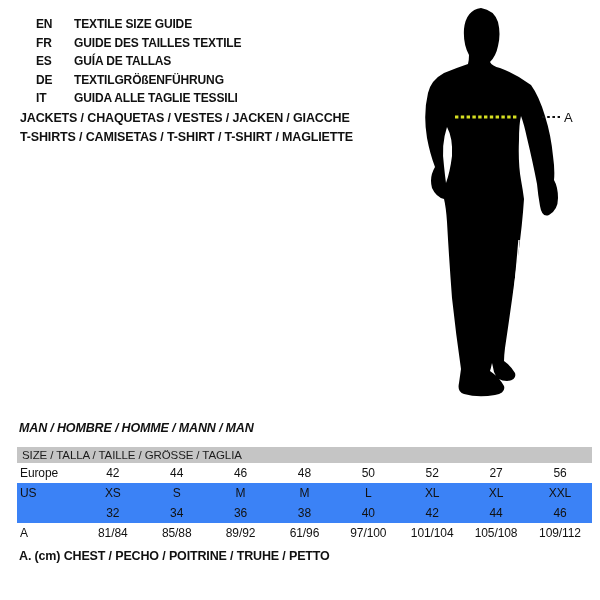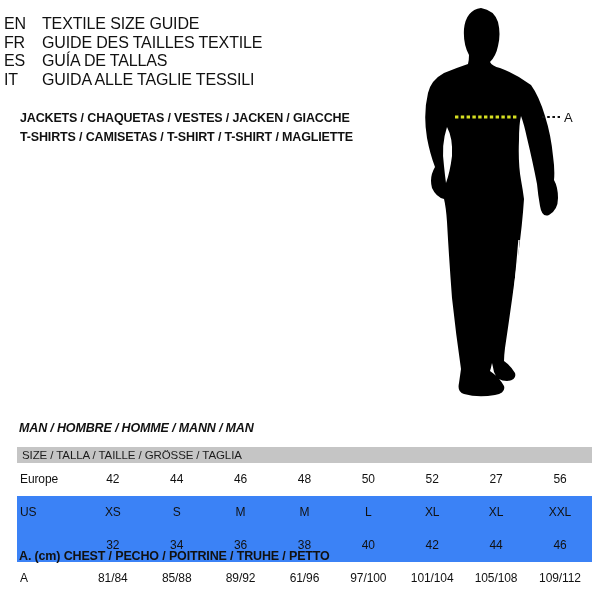--- a/index.html
+++ b/index.html
@@ -2,41 +2,41 @@
 <html><head>
 <meta charset="utf-8">
 <style>
   html,body{margin:0;padding:0;background:#fff;}
   .canvas{
     position:relative;width:600px;height:600px;background:#ffffff;
     overflow:hidden;color:#111;
     font-family:"Liberation Sans","DejaVu Sans",sans-serif;
   }
   
-  .lang-block{position:absolute;left:4px;top:15px;font-weight:normal;
-    font-size:16px;line-height:18.5px;letter-spacing:-0.15px;}
+  .lang-block{position:absolute;left:36px;top:15px;font-weight:bold;
+    font-size:12px;line-height:18.5px;letter-spacing:-0.15px;}
   .lang-row{white-space:nowrap;}
   .lang-code{display:inline-block;width:38px;}
   
   .cat-block{position:absolute;left:20px;top:109px;font-weight:bold;
     font-size:12.5px;line-height:18.5px;letter-spacing:-0.15px;white-space:nowrap;}
   
   .figure-svg{position:absolute;left:405px;top:0;width:200px;height:400px;}
   .measure-a-text{font-family:"Liberation Sans","DejaVu Sans",sans-serif;
     font-size:13px;fill:#111;}
   
   .man-label{position:absolute;left:19px;top:421px;font-weight:bold;
     font-size:12.5px;letter-spacing:-0.15px;white-space:nowrap;font-style:italic;}
   
   .size-table{position:absolute;left:17px;top:447px;width:575px;
     border-collapse:collapse;table-layout:fixed;}
   .size-table th{background:#c5c5c5;height:16px;line-height:16px;
     font-size:11.5px;font-weight:normal;text-align:left;padding:0 0 0 5px;
     letter-spacing:-0.1px;color:#1c1c1c;}
-  .size-table td{height:33px;line-height:17px;font-size:12px;
+  .size-table td{height:20px;line-height:17px;font-size:12px;
     text-align:center;padding:0;letter-spacing:-0.1px;margin-top:16px;}
   .size-table td.lbl{width:46px;text-align:left;padding-left:3px;}
   .size-table tbody tr.stripe td{background:#3b82f6;}
   
   .footnote{position:absolute;left:19px;top:549px;font-weight:bold;
     font-size:12.5px;letter-spacing:-0.15px;white-space:nowrap;}
 </style>
 </head>
 <body>
 
@@ -44,20 +44,23 @@
 
   <div class="lang-block">
     <div class="lang-row">
       <span class="lang-code">EN</span><span>TEXTILE SIZE GUIDE</span>
     </div>
     <div class="lang-row">
       <span class="lang-code">FR</span><span>GUIDE DES TAILLES TEXTILE</span>
     </div>
     <div class="lang-row">
       <span class="lang-code">ES</span><span>GUÍA DE TALLAS</span>
+    </div>
+    <div class="lang-row">
+      <span class="lang-code">DE</span><span>TEXTILGRÖßENFÜHRUNG</span>
     </div>
     <div class="lang-row">
       <span class="lang-code">IT</span><span>GUIDA ALLE TAGLIE TESSILI</span>
     </div>
   </div>
 
   <div class="cat-block">
     <div>JACKETS / CHAQUETAS / VESTES / JACKEN / GIACCHE</div>
     <div>T-SHIRTS / CAMISETAS / T-SHIRT / T-SHIRT / MAGLIETTE</div>
   </div>

